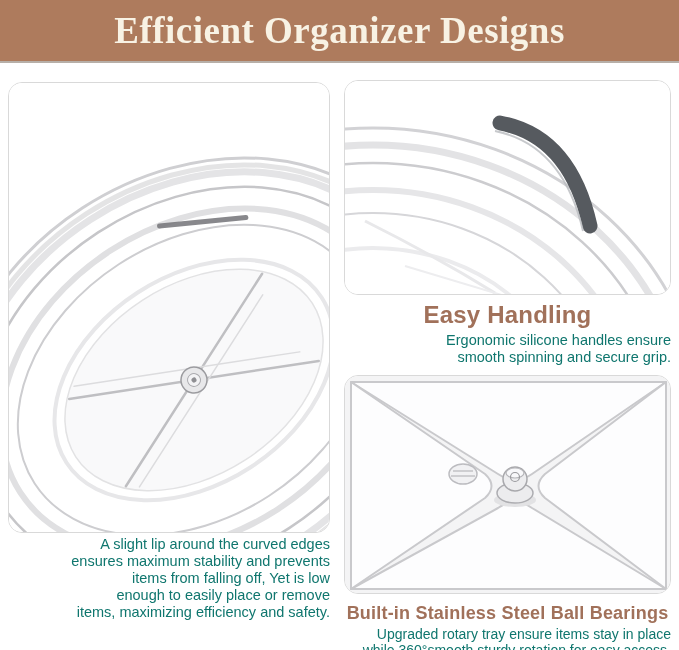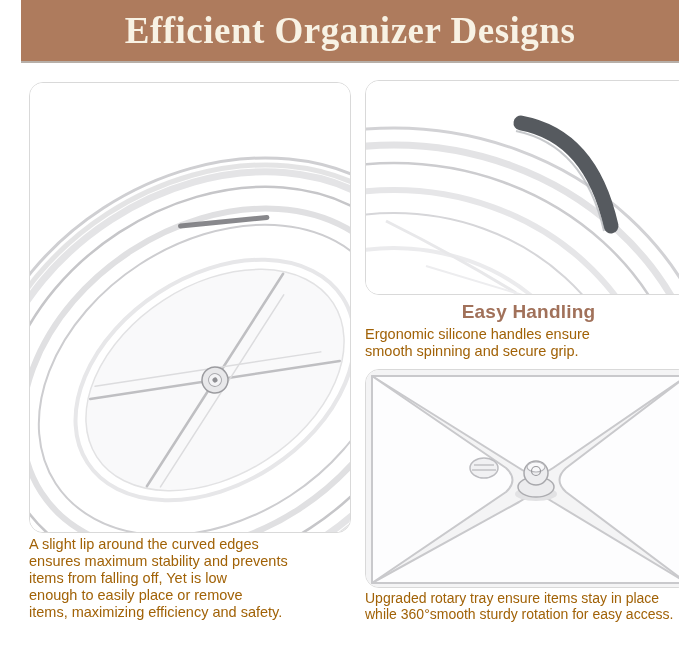--- a/index.html
+++ b/index.html
@@ -3,21 +3,20 @@
 <meta charset="utf-8">
 <style>
   * { margin: 0; padding: 0; box-sizing: border-box; }
   html, body { background: #ffffff; }
   .page {
     position: relative;
     width: 679px; height: 650px;
     background: #ffffff;
     font-family: "Liberation Sans", sans-serif;
     overflow: hidden;
-    padding-left: 21px;
   }
   .banner {
     height: 63px;
     background: #ae7b5d;
     border-bottom: 2px solid #b7afa8;
     display: flex; align-items: center; justify-content: center;
   }
   .banner h1 {
     font-family: "Liberation Serif", serif;
     font-weight: bold;
@@ -39,33 +38,33 @@
     border-radius: 14px;
     overflow: hidden;
   }
   .panel svg { display: block; }
   .p-left   { margin-top: 19px; height: 451px; }
   .p-rtop   { margin-top: 17px; height: 215px; }
   .p-rbot   { margin-top: 9px;  height: 219px; }
   .feat-heading {
     text-align: center;
     font-weight: bold;
-    font-size: 19px;
+    font-size: 24px;
     color: #a1715a;
     letter-spacing: 0.2px;
     white-space: nowrap;
   }
   .h-left { margin-top: 11px; }
   .h-rtop { margin-top: 6px; }
   .h-rbot { margin-top: 9px; font-size: 18px; }
   .feat-body {
-    text-align: left;
+    text-align: right;
     font-size: 14.5px;
     line-height: 17px;
-    color: #a16207;
+    color: #0f766e;
     white-space: pre-line;
     margin-top: 3px;
   }
   .b-rbot { font-size: 14px; line-height: 16px; margin-top: 2px; }
 </style>
 </head>
 <body>
 
 <div class="page">
 
@@ -149,18 +148,19 @@
           </g>
           <g>
             <ellipse cx="170" cy="124" rx="21" ry="7" fill="#e2e2e4"></ellipse>
             <ellipse cx="170" cy="117" rx="18" ry="10" fill="#ececee" stroke="#adadb1" stroke-width="1.5"></ellipse>
             <circle cx="170" cy="103" r="12" fill="#ededef" stroke="#a8a8ac" stroke-width="1.5"></circle>
             <ellipse cx="170" cy="97" rx="9" ry="5" fill="#f8f8fa" stroke="#b5b5b9" stroke-width="1.2"></ellipse>
             <circle cx="170" cy="101" r="4.5" fill="none" stroke="#9a9a9e" stroke-width="1.2"></circle>
           </g>
         </svg>
       </div>
+      <div class="feat-heading h-rbot">Built-in Stainless Steel Ball Bearings</div>
       <div class="feat-body b-rbot">Upgraded rotary tray ensure items stay in place
 while 360°smooth sturdy rotation for easy access.</div>
 
     </div>
   </div>
 </div>
 
 </body></html>

